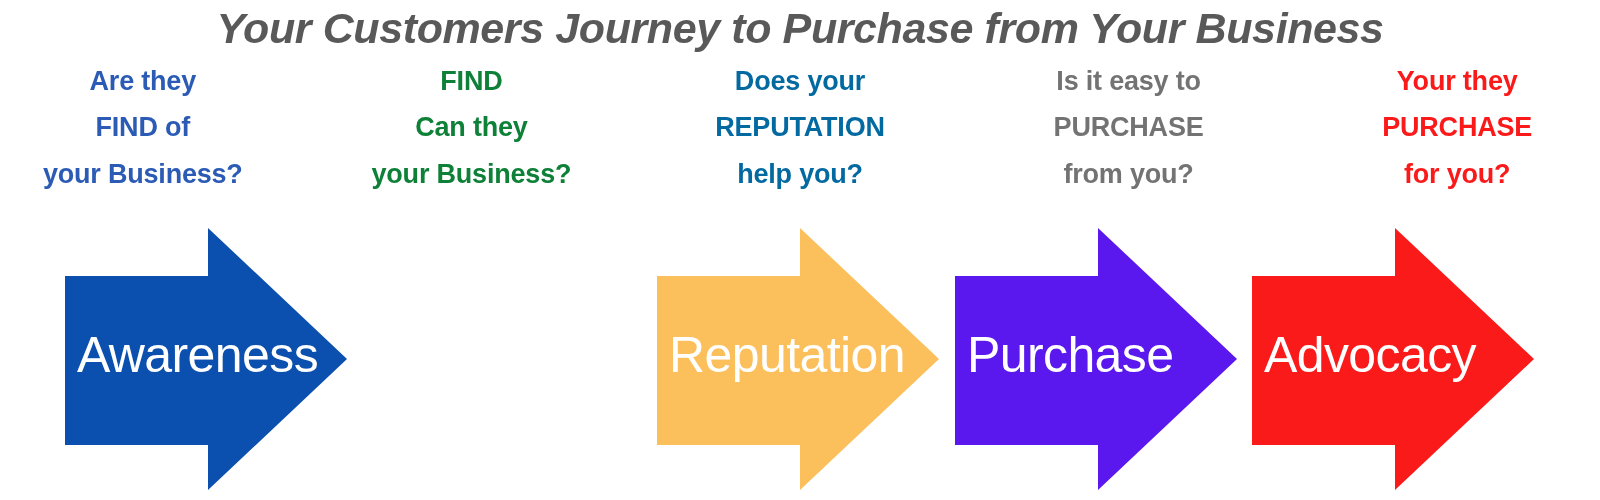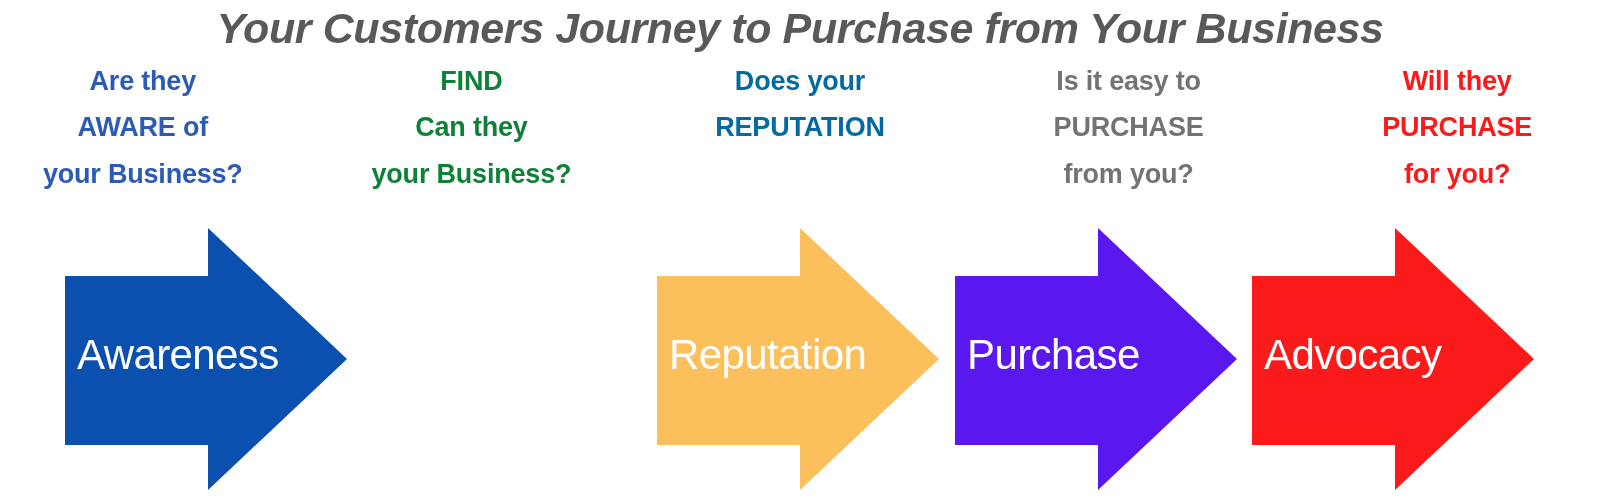--- a/index.html
+++ b/index.html
@@ -66,62 +66,63 @@
     overflow:visible;
   }
   .arrow-label {
     position:absolute;
     top:0; left:0;
     width:300px; height:290px;
     display:flex;
     align-items:center;
     justify-content:flex-start;
     padding-left:12px;
-    font-size:42px;
+    font-size:50px;
     color:#FFFFFF;
     font-weight:normal;
     letter-spacing:-0.6px;
     white-space:nowrap;
     pointer-events:none;
   }
 </style>
 </head>
 <body>
 
 <div id="canvas" style="background: rgb(255, 255, 255);">
 
   <div id="diagram-title" style="color: rgb(89, 89, 89);">Your Customers Journey to Purchase from Your Business</div>
 
   <div id="question-row">
 
     <div class="question-col" style="color: rgb(43, 91, 181);">
       <span class="question-line">Are they</span>
-      <span class="question-line">AWARE of</span>
+      <span class="question-line">FIND of</span>
       <span class="question-line">your Business?</span>
     </div>
 
     <div class="question-col" style="color: rgb(14, 128, 56);">
       <span class="question-line">FIND</span>
       <span class="question-line">Can they</span>
       <span class="question-line">your Business?</span>
     </div>
 
     <div class="question-col" style="color: #0369a1;">
       <span class="question-line">Does your</span>
       <span class="question-line">REPUTATION</span>
+      <span class="question-line">help you?</span>
     </div>
 
     <div class="question-col" style="color: #737373;">
       <span class="question-line">Is it easy to</span>
       <span class="question-line">PURCHASE</span>
       <span class="question-line">from you?</span>
     </div>
 
     <div class="question-col" style="color: rgb(250, 26, 26);">
-      <span class="question-line">Will they</span>
+      <span class="question-line">Your they</span>
       <span class="question-line">PURCHASE</span>
       <span class="question-line">for you?</span>
     </div>
 
   </div>
 
   <div id="arrow-row">
 
     <div class="arrow-stage" style="left:65px;">
       <svg class="arrow-svg" viewBox="0 0 300 290" preserveAspectRatio="none">

